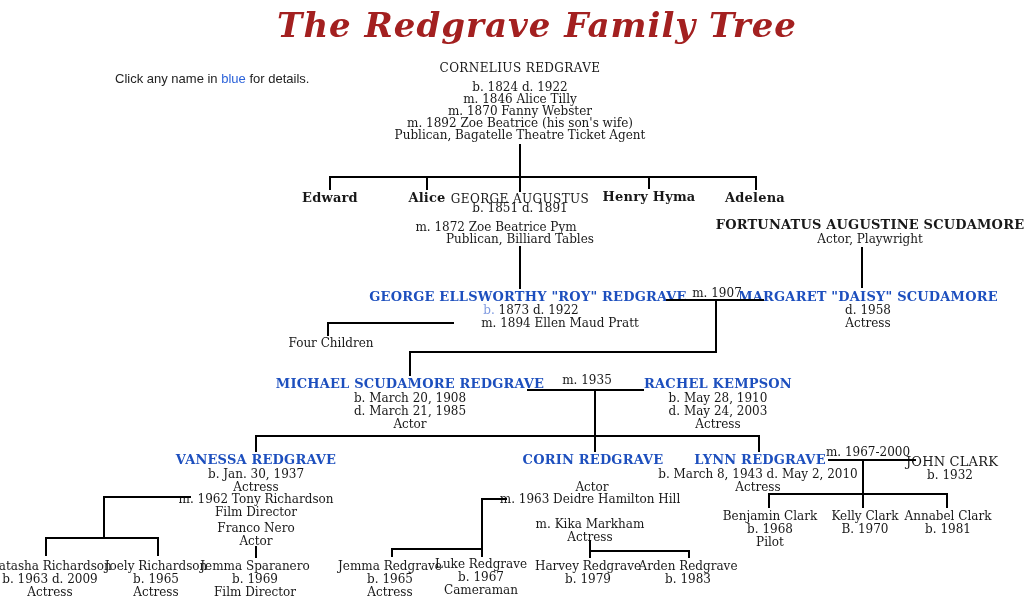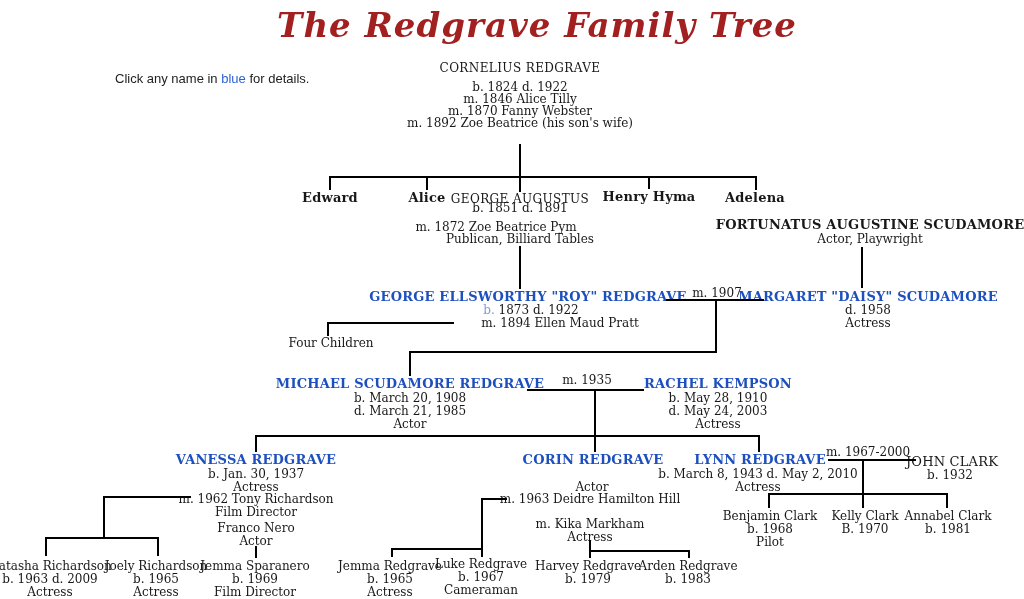--- a/index.html
+++ b/index.html
@@ -27,20 +27,21 @@
 <div id="canvas">
 
   <div class="title" style="left:537px;top:5px">The Redgrave Family Tree</div>
   <div class="ins" style="left:115px;top:71px"><span>Click any name in </span><span class="bluew">blue</span><span> for details.</span></div>
 
   <div class="t big" style="left:520px;top:62px">CORNELIUS REDGRAVE</div>
   <div class="t" style="left:520px;top:81px">b. 1824 d. 1922</div>
   <div class="t" style="left:520px;top:93px">m. 1846 Alice Tilly</div>
   <div class="t" style="left:520px;top:105px">m. 1870 Fanny Webster</div>
   <div class="t" style="left:520px;top:117px">m. 1892 Zoe Beatrice (his son's wife)</div>
+  <div class="t" style="left:520px;top:129px">Publican, Bagatelle Theatre Ticket Agent</div>
 
   <div class="t b" style="left:330px;top:191px">Edward</div>
   <div class="t b" style="left:427px;top:191px">Alice</div>
   <div class="t big" style="left:520px;top:193px">GEORGE AUGUSTUS</div>
   <div class="t" style="left:520px;top:202px">b. 1851 d. 1891</div>
   <div class="t" style="left:496px;top:221px">m. 1872 Zoe Beatrice Pym</div>
   <div class="t" style="left:520px;top:233px">Publican, Billiard Tables</div>
   <div class="t b" style="left:649px;top:190px">Henry Hyma</div>
   <div class="t b" style="left:755px;top:191px">Adelena</div>
 

